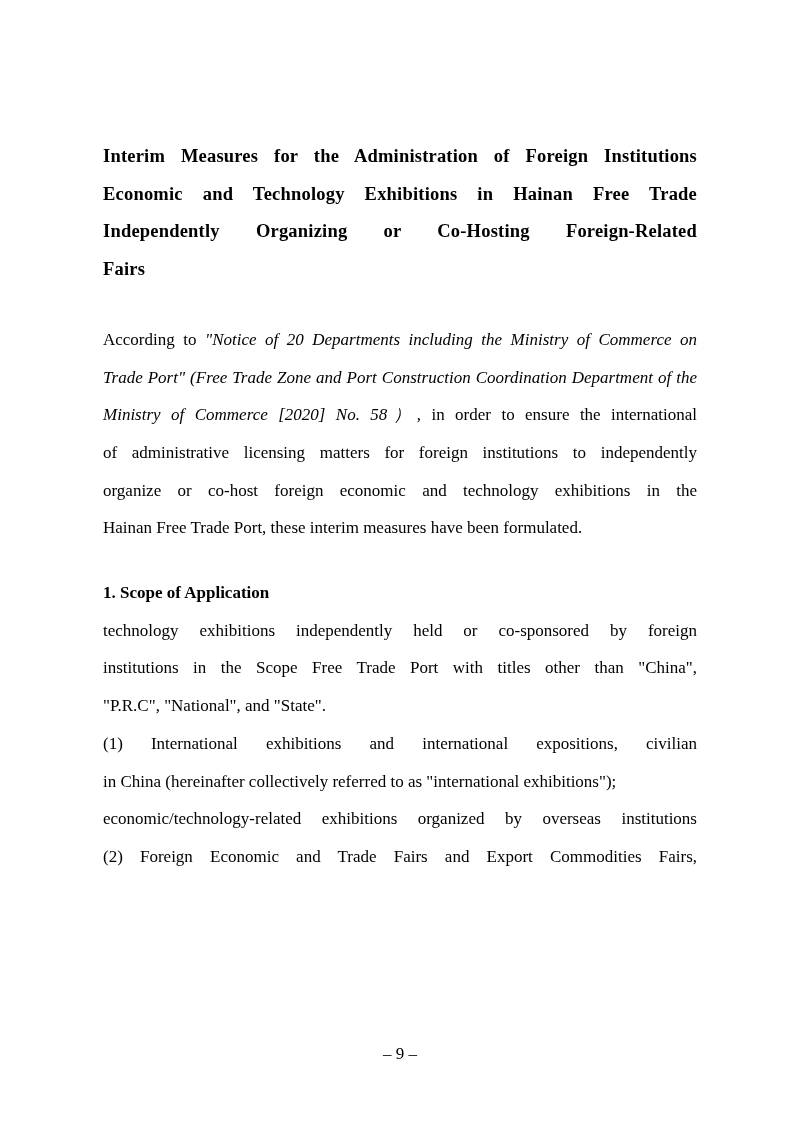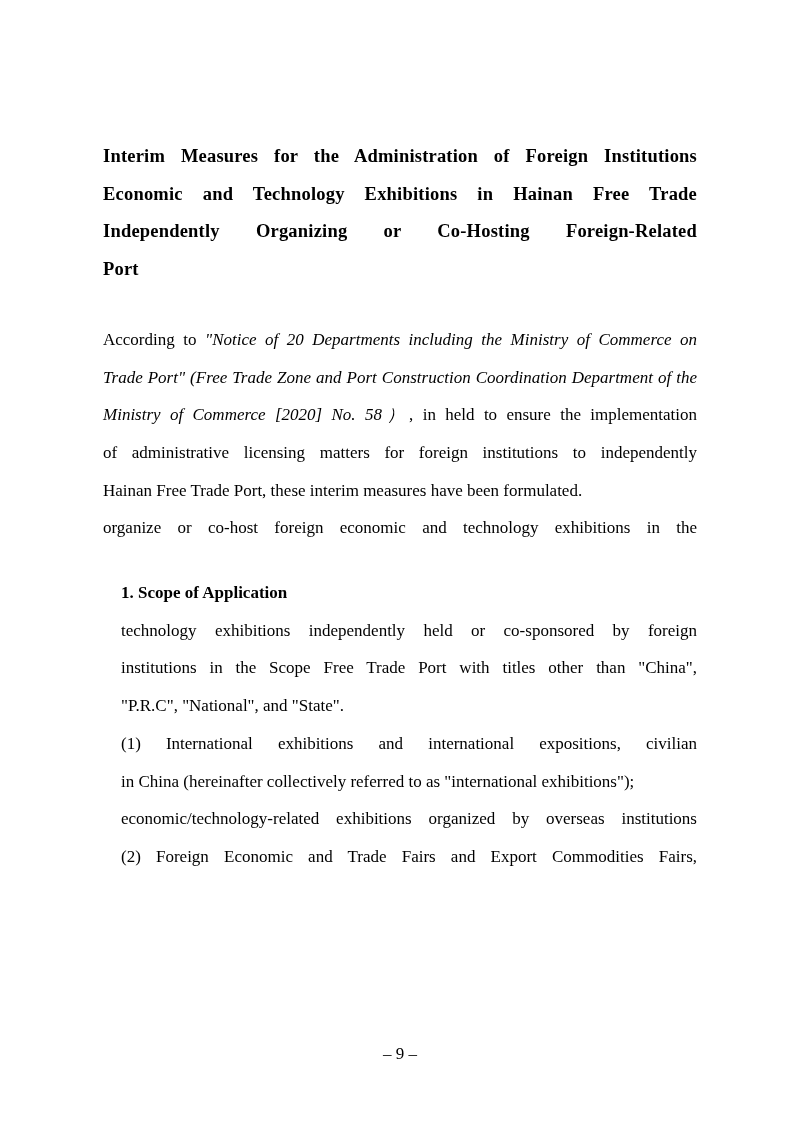--- a/index.html
+++ b/index.html
@@ -23,21 +23,21 @@
     font-weight: bold;
     font-size: 18.5px;
     line-height: 37.7px;
     letter-spacing: 0.2px;
   }
   .body-text {
     font-size: 17px;
     line-height: 37.7px;
   }
   .intro-block { margin-top: 32px; }
-  .section-block { margin-top: 27px; margin-left: 18px; }
+  .section-block { margin-top: 27px; }
   .line { text-align: justify; }
   .line.fill { text-align-last: justify; }
   .italic { font-style: italic; }
   .heading-line { font-weight: bold; }
   .footer {
     position: absolute;
     left: 0;
     top: 1044px;
     width: 100%;
     text-align: center;
@@ -49,30 +49,30 @@
 </head>
 <body>
 
 <div class="page">
   <div class="content">
 
     <div class="doc-title">
       <div class="line fill">Interim Measures for the Administration of Foreign Institutions</div>
       <div class="line fill">Economic and Technology Exhibitions in Hainan Free Trade</div>
       <div class="line fill">Independently Organizing or Co-Hosting Foreign-Related</div>
-      <div class="line">Port</div>
+      <div class="line">Fairs</div>
     </div>
 
     <div class="body-text intro-block">
       <div class="line fill"><span>According to </span><span class="italic">"Notice of 20 Departments including the Ministry of Commerce on</span></div>
       <div class="line fill italic">Trade Port" (Free Trade Zone and Port Construction Coordination Department of the</div>
-      <div class="line fill"><span class="italic">Ministry of Commerce [2020] No. 58）</span><span>, in held to ensure the implementation</span></div>
+      <div class="line fill"><span class="italic">Ministry of Commerce [2020] No. 58）</span><span>, in order to ensure the international</span></div>
       <div class="line fill">of administrative licensing matters for foreign institutions to independently</div>
+      <div class="line fill">organize or co-host foreign economic and technology exhibitions in the</div>
       <div class="line">Hainan Free Trade Port, these interim measures have been formulated.</div>
-      <div class="line fill">organize or co-host foreign economic and technology exhibitions in the</div>
     </div>
 
     <div class="body-text section-block">
       <div class="line heading-line">1. Scope of Application</div>
 
       <div>
         <div class="line fill">technology exhibitions independently held or co-sponsored by foreign</div>
         <div class="line fill">institutions in the Scope Free Trade Port with titles other than "China",</div>
         <div class="line">"P.R.C", "National", and "State".</div>
       </div>

